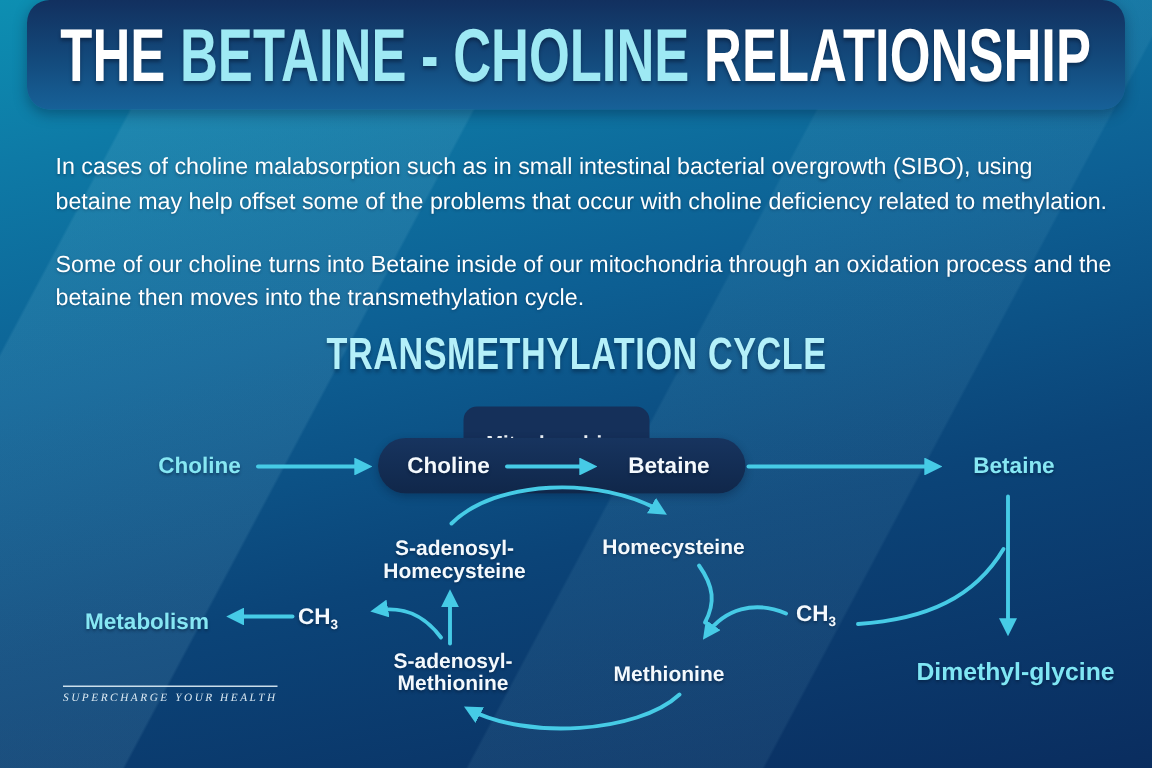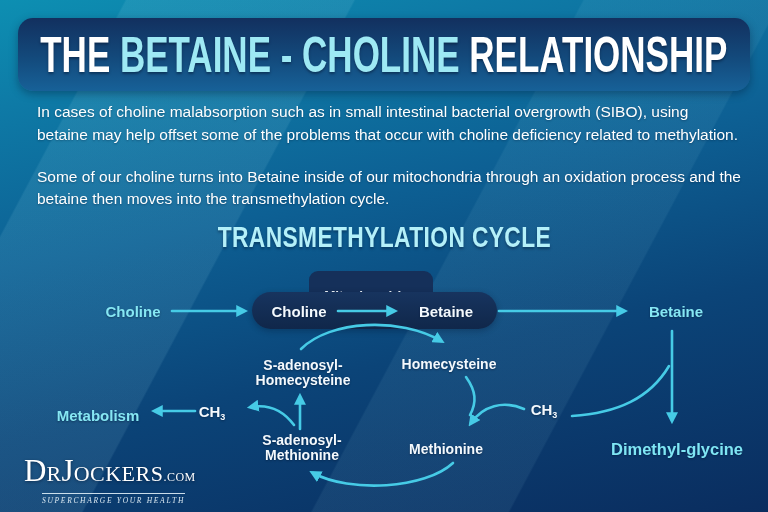--- a/index.html
+++ b/index.html
@@ -8,21 +8,21 @@
     font-family:"Liberation Sans",sans-serif;
     background:
       linear-gradient(118deg,
         rgba(173,233,245,0) 12%, rgba(173,233,245,0.10) 12.2%,
         rgba(173,233,245,0.10) 34%, rgba(173,233,245,0) 34.2%,
         rgba(173,233,245,0) 56%, rgba(173,233,245,0.07) 56.2%,
         rgba(173,233,245,0.07) 75%, rgba(173,233,245,0) 75.2%),
       linear-gradient(168deg,#0d8fb2 0%,#0e7aa6 16%,#0d6094 40%,#0b4478 66%,#0a2d5f 100%);
   }
   .title-bar{
-    position:absolute;left:18px;top:18px;width:732px;height:73px;border-radius:15px;
+    position:absolute;left:18px;top:0;width:732px;height:73px;border-radius:15px;
     background:linear-gradient(180deg,#12305f 0%,#134a7c 55%,#176198 100%);
     box-shadow:0 3px 9px rgba(0,15,40,0.35);
     display:flex;align-items:center;justify-content:center;
   }
   .title{
     margin:0;font-size:50px;font-weight:bold;white-space:nowrap;
     transform:scaleX(0.70);letter-spacing:0px;line-height:1;
     color:#ffffff;text-shadow:0 2px 3px rgba(0,10,30,0.4);
   }
   .title .cy{color:#9ee9f4;}
@@ -129,17 +129,16 @@
     <div>Methionine</div>
   </div>
   <div class="lbl white" style="left:446px;top:449px;">Methionine</div>
 
   <div class="lbl cyan" style="left:98px;top:415px;">Metabolism</div>
   <div class="lbl ch" style="left:212px;top:412px;"><span>CH</span><sub>3</sub></div>
   <div class="lbl ch" style="left:544px;top:410px;"><span>CH</span><sub>3</sub></div>
   <div class="lbl big" style="left:677px;top:449px;">Dimethyl-glycine</div>
 
   <div class="logo">
-    <div class="logo-name"><span class="lg">D</span><span class="sm">R</span><span class="lg">J</span><span class="sm">OCKERS</span><span class="com">.COM</span></div>
     <div class="logo-tag">SUPERCHARGE YOUR HEALTH</div>
   </div>
 
 </div>
 
 </body></html>

